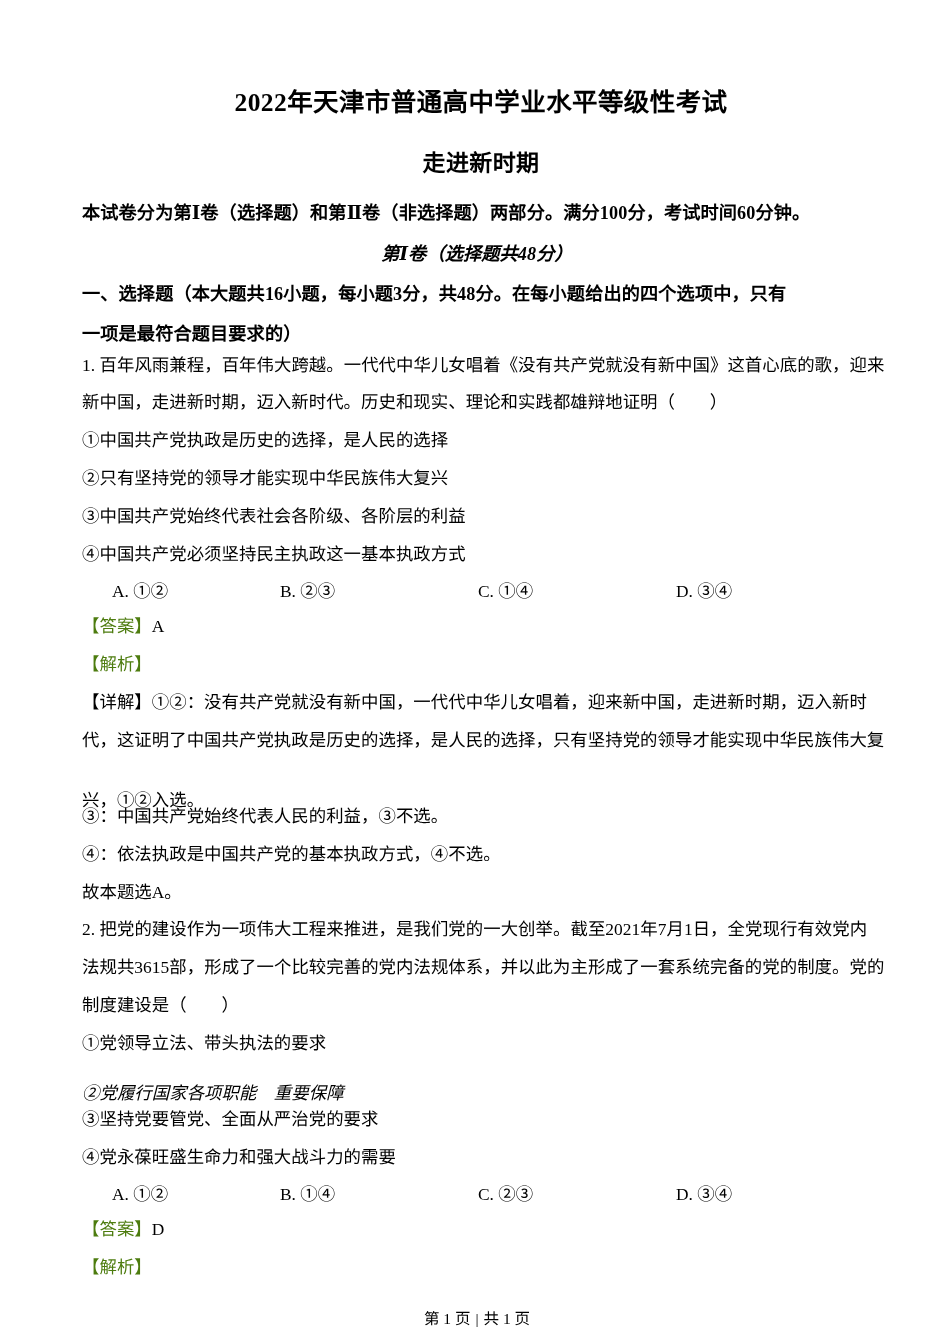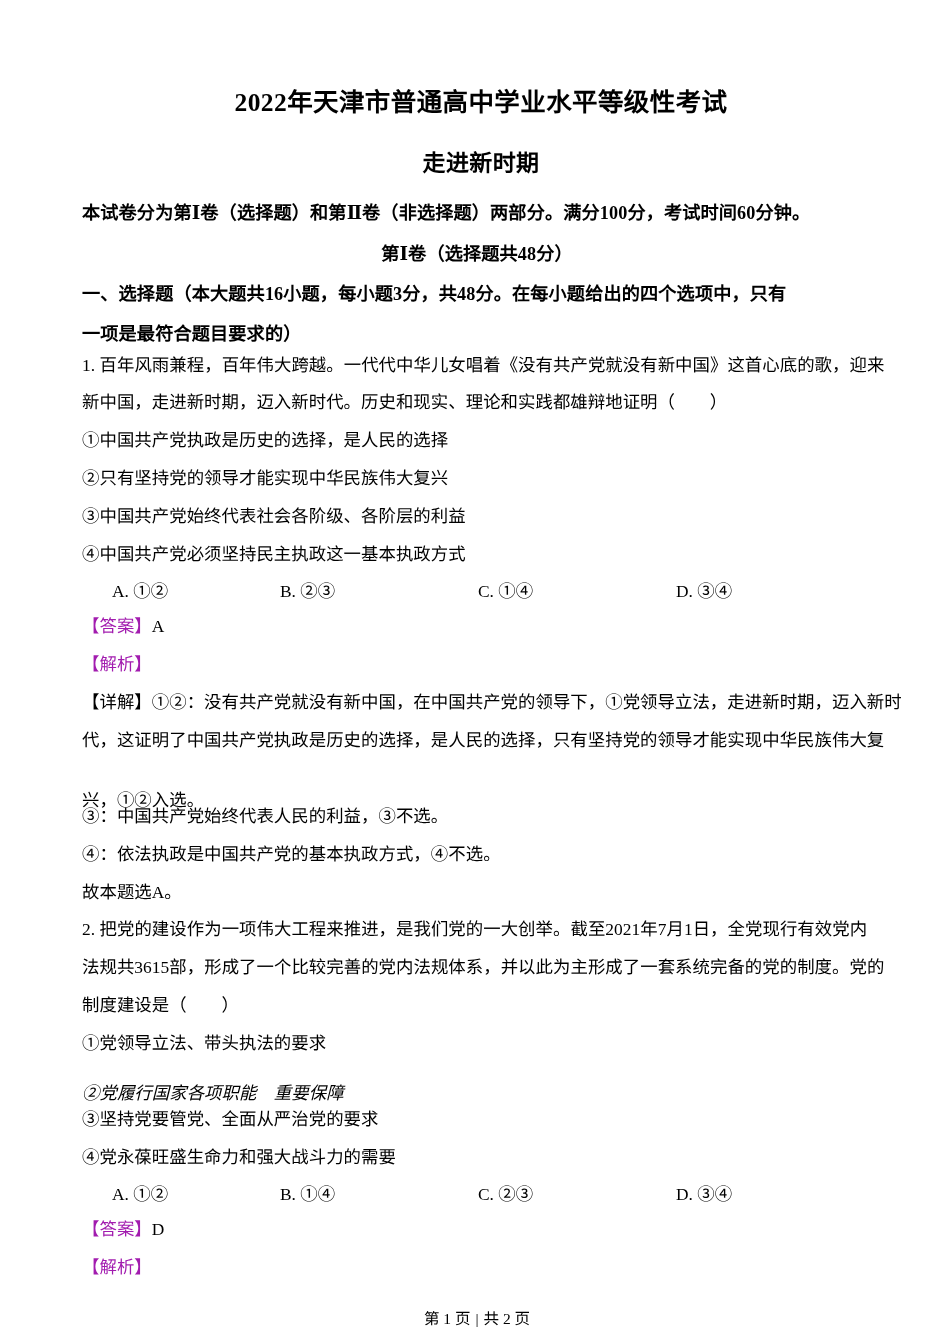--- a/index.html
+++ b/index.html
@@ -55,21 +55,21 @@
   .bold-line {
     position: absolute;
     left: 0;
     width: 790px;
     font-size: 18.2px;
     font-weight: bold;
     line-height: 1;
     letter-spacing: 0.1px;
     white-space: nowrap;
   }
-  .bold-line.center { text-align: center; }
+  .bold-line.center { text-align: center; font-style: italic; }
 
   
   .body-line {
     position: absolute;
     left: 0;
     width: 800px;
     font-size: 17.4px;
     line-height: 1;
     white-space: nowrap;
     letter-spacing: 0.05px;
@@ -88,21 +88,21 @@
     position: absolute;
     top: 0;
     white-space: nowrap;
   }
   .opt-a { left: 0px; margin-left: 30px; }
   .opt-b { left: 198px; }
   .opt-c { left: 396px; }
   .opt-d { left: 594px; }
 
   
-  .tag-blue { color: #a21caf; }
+  .tag-blue { color: #4d7c0f; }
 
   
   .footer {
     position: absolute;
     left: 0;
     top: 1311px;
     width: 790px;
     text-align: center;
     font-size: 15.5px;
     line-height: 1;
@@ -147,21 +147,21 @@
       <span class="opt opt-c">C. ①④</span>
       <span class="opt opt-d">D. ③④</span>
     </div>
 
     <div class="body-line" style="top:618px;">
       <span class="tag-blue">【答案】</span><span>A</span>
     </div>
 
     <div class="body-line tag-blue" style="top:656px;">【解析】</div>
 
-    <div class="body-line" style="top:694px;">【详解】①②：没有共产党就没有新中国，在中国共产党的领导下，①党领导立法，走进新时期，迈入新时</div>
+    <div class="body-line" style="top:694px;">【详解】①②：没有共产党就没有新中国，一代代中华儿女唱着，迎来新中国，走进新时期，迈入新时</div>
 
     <div class="body-line" style="top:732px;">代，这证明了中国共产党执政是历史的选择，是人民的选择，只有坚持党的领导才能实现中华民族伟大复</div>
 
     <div class="body-line" style="top:792px;">兴，①②入选。</div>
 
     <div class="body-line" style="top:808px;">③：中国共产党始终代表人民的利益，③不选。</div>
 
     <div class="body-line" style="top:846px;">④：依法执政是中国共产党的基本执政方式，④不选。</div>
 
     <div class="body-line" style="top:884px;">故本题选A。</div>
@@ -187,17 +187,17 @@
       <span class="opt opt-d">D. ③④</span>
     </div>
 
     <div class="body-line" style="top:1221px;">
       <span class="tag-blue">【答案】</span><span>D</span>
     </div>
 
     <div class="body-line tag-blue" style="top:1259px;">【解析】</div>
 
     <div class="footer">
-      <span>第 1 页</span><span class="sep">|</span><span>共 2 页</span>
+      <span>第 1 页</span><span class="sep">|</span><span>共 1 页</span>
     </div>
 
   </div>
 </div>
 
 </body></html>

